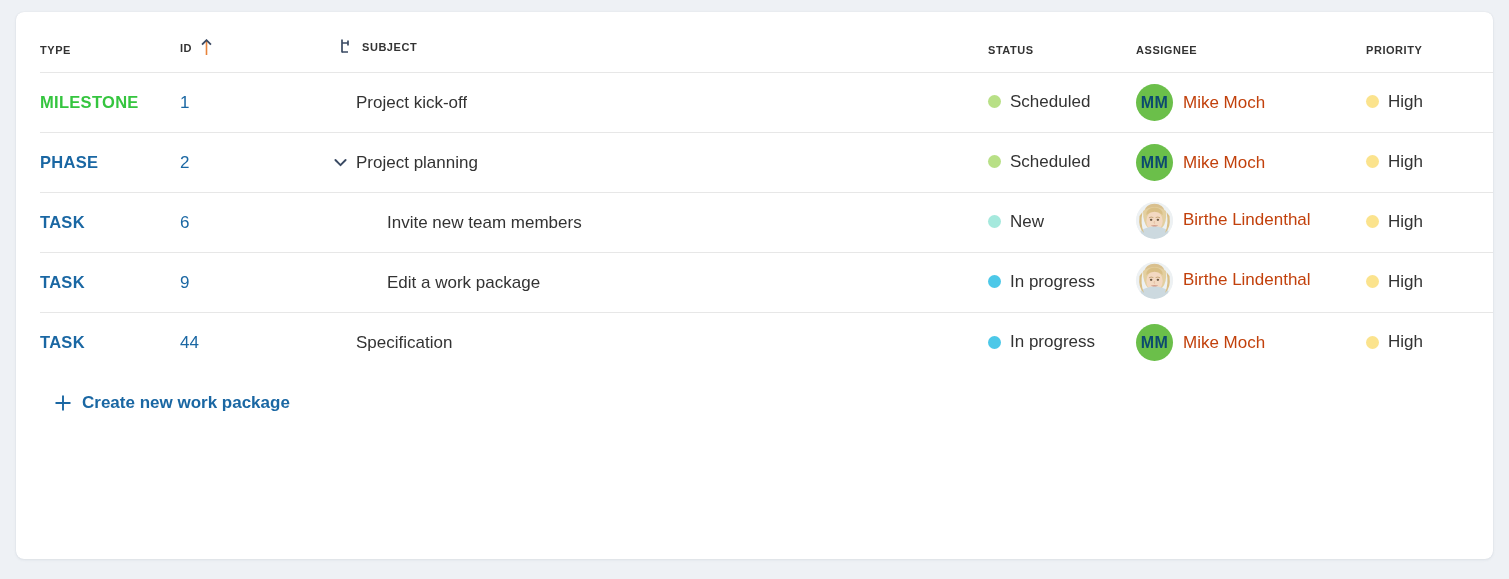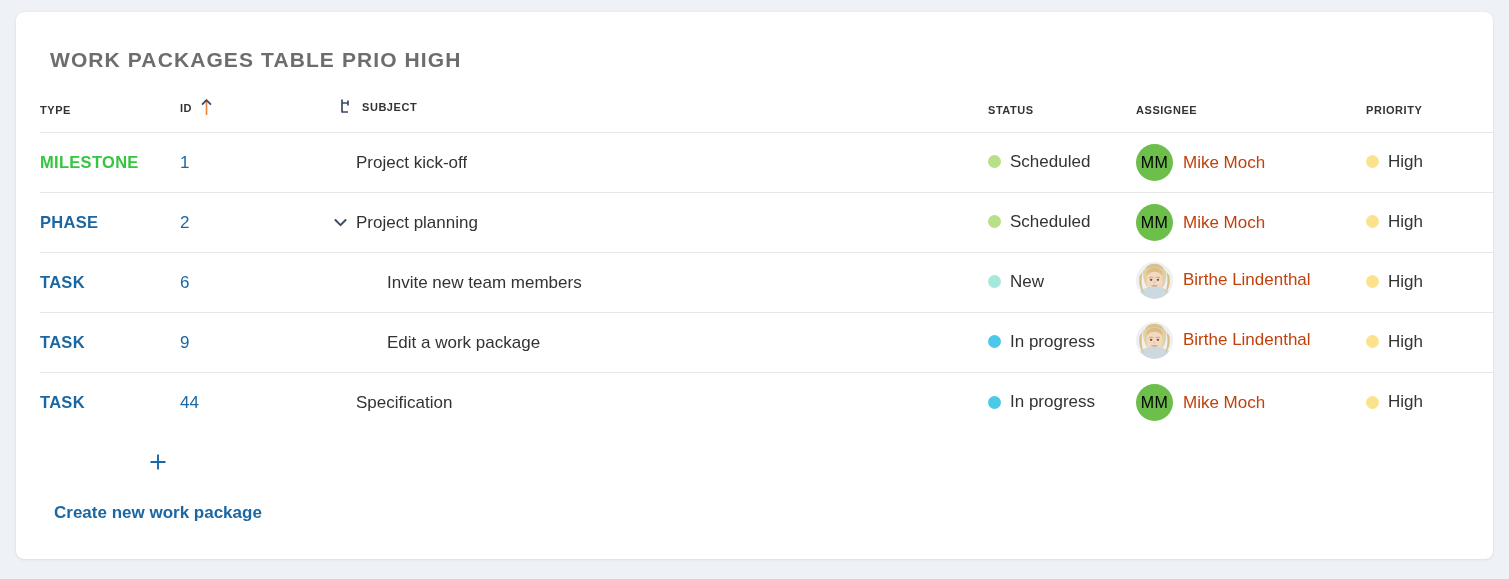--- a/index.html
+++ b/index.html
@@ -159,65 +159,63 @@
   .avatar {
     width: 37px;
     height: 37px;
     border-radius: 50%;
     flex: 0 0 auto;
     overflow: hidden;
     display: inline-flex;
     align-items: center;
     justify-content: center;
     font-size: 16px;
-    font-weight: normal;
-    color: #000000;
+    font-weight: bold;
+    color: #0c4a6e;
     letter-spacing: 0.4px;
   }
   .avatar-photo {
     background: #eef1f3;
     position: relative;
   }
   .avatar-photo svg { display: block; width: 37px; height: 37px; }
   .assignee-name { font-size: 17px; color: #c2410c; }
 
   
   .create-row {
     padding: 20px 0 0 38px;
     display: flex;
     align-items: center;
   }
   .create-link {
     display: inline-flex;
     align-items: center;
-    gap: 32px;
+    gap: 10px;
     color: #1a67a3;
     font-size: 17px;
     font-weight: bold;
     text-decoration: none;
     cursor: pointer;
-    flex-direction: column;
   }
   .plus-icon {
     display: inline-flex;
     width: 18px;
     height: 18px;
     align-items: center;
     justify-content: center;
     flex: 0 0 auto;
   }
   .plus-icon svg { display: block; }
 </style>
 </head>
 <body>
 
 <div class="page">
   <div class="card">
 
-    <div class="card-title">Work packages table prio high</div>
 
     <div class="table-wrap">
       <table class="wp-table">
         <colgroup>
           <col class="col-type">
           <col class="col-id">
           <col class="col-subject">
           <col class="col-status">
           <col class="col-assignee">
           <col class="col-priority">

